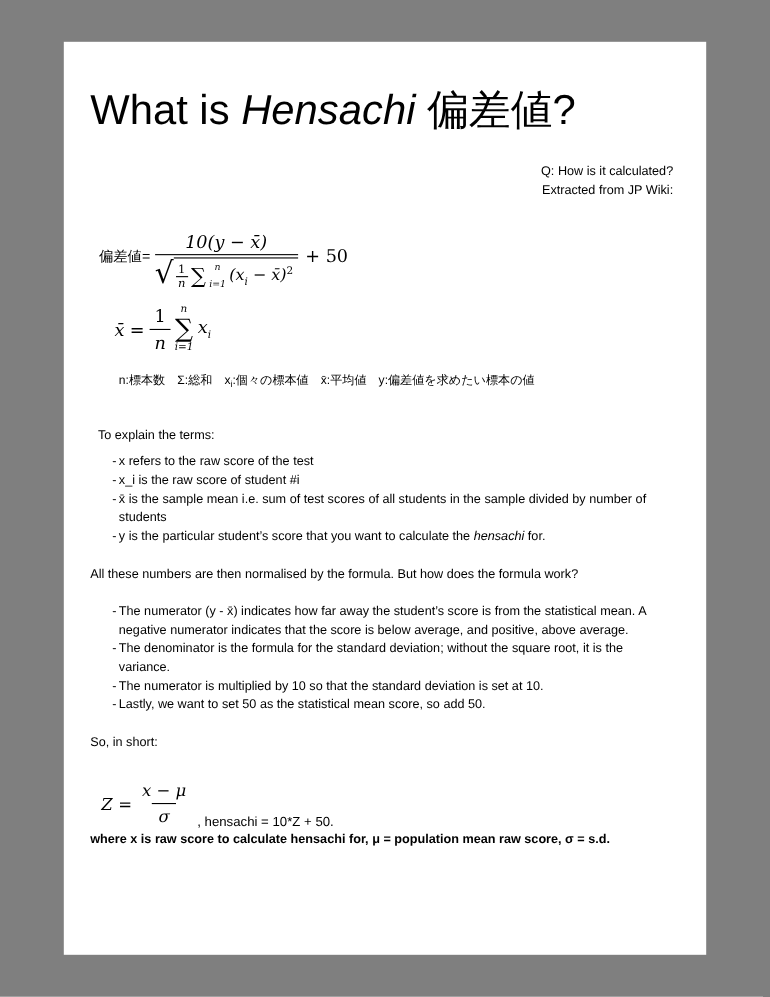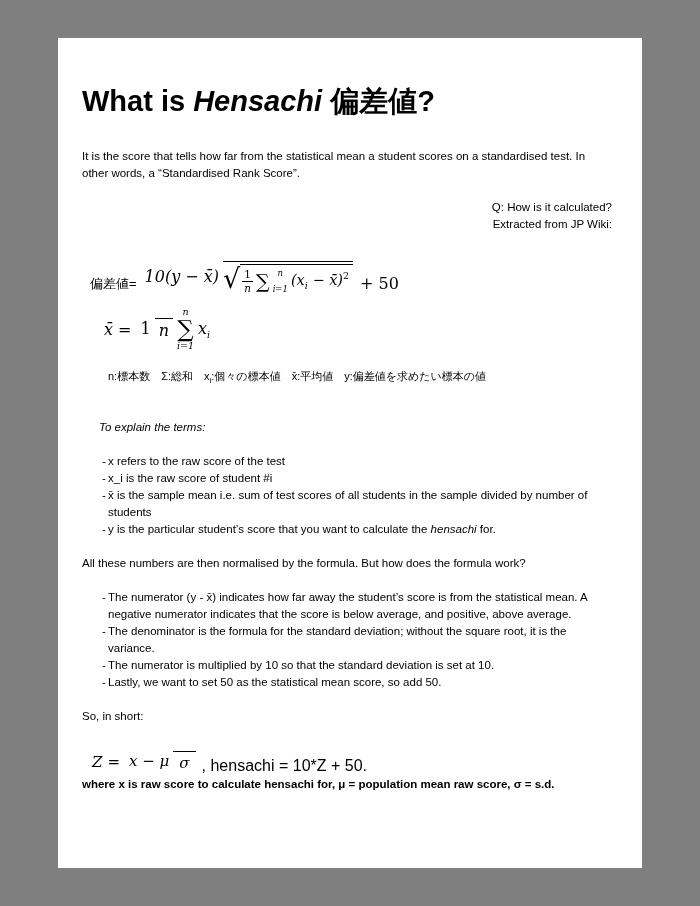--- a/index.html
+++ b/index.html
@@ -21,48 +21,48 @@
     position: relative;
     top: 38px;
     background: #ffffff;
     color: #000000;
     font-family: "Liberation Sans", sans-serif;
     font-size: 11.5px;
     line-height: 17px;
     padding: 46px 30px 60px 24px;
   }
   h1.doc-title {
-    font-size: 29px;
+    font-size: 38px;
     line-height: 34px;
-    font-weight: 700;
+    font-weight: 400;
     margin: 0 0 30px 0;
   }
   h1.doc-title em { font-style: italic; }
   p.para { margin: 0 0 17px 0; }
   p.q-block { margin: 0 0 28px 0; text-align: right; }
-  .heading-line { margin: 17px; font-style: italic; }
+  .heading-line { margin: 7px; }
 
   
   .math-area {
     font-family: "DejaVu Serif", "Liberation Serif", serif;
     margin: 0 0 30px 8px;
   }
   .mrow {
     display: flex;
     align-items: center;
     font-size: 16px;
     line-height: 1.2;
   }
   .mrow.f1 { margin-bottom: 12px; }
   .mrow.f2 { margin-bottom: 16px; margin-left: 14px; }
   .cjk { font-style: normal; font-family: "Liberation Sans", sans-serif; font-size: 13px; }
   .mlhs { align-self: flex-start; margin-top: 15px; margin-right: 4px; }
   .mtail { align-self: flex-start; margin-top: 13px; margin-left: 7px; white-space: pre; text-align: right; }
 
-  .frac { display: inline-flex; flex-direction: row; align-items: center; text-align: center; }
+  .frac { display: inline-flex; flex-direction: column; align-items: center; text-align: center; }
   .fnum { padding: 0 4px 2px 4px; font-style: italic; }
   .fden { border-top: 1px solid #000; display: flex; align-items: center; padding-top: 2px; }
 
   .sqrt-sign { font-size: 27px; line-height: 1; font-style: normal; transform: translateY(-1px); }
   .radicand {
     border-top: 1px solid #000;
     display: flex;
     align-items: center;
     gap: 3px;
     padding: 2px 4px 0 2px;
@@ -109,37 +109,36 @@
   .li-text em { font-style: italic; }
 
   .z-area {
     font-family: "DejaVu Serif", "Liberation Serif", serif;
     margin: 6px 0 4px 10px;
   }
   .z-area .mrow { font-size: 15px; }
   .z-tail {
     align-self: flex-end;
     font-family: "Liberation Sans", sans-serif;
-    font-size: 16px;
+    font-size: 12px;
     font-style: normal;
     margin-left: 6px;
     transform: translateY(3px);
     white-space: pre;
   }
   .where-line { margin: 4px 0 0 0; font-weight: bold; }
 </style>
 </head>
 <body>
 
 <div class="canvas">
   <div class="page">
 
     <h1 class="doc-title"><span>What is </span><em>Hensachi</em><span> 偏差値?</span></h1>
 
-    <p class="para">It is the score that tells how far from the statistical mean a student scores on a standardised test. In other words, a “Standardised Rank Score”.</p>
 
     <p class="q-block"><span>Q: How is it calculated?</span><br><span>Extracted from JP Wiki:</span></p>
 
     <div class="math-area">
 
       <div class="mrow f1">
         <span class="cjk mlhs">偏差値=</span>
         <span class="frac">
           <span class="fnum">10(y − x̄)</span>
           <span class="fden">

